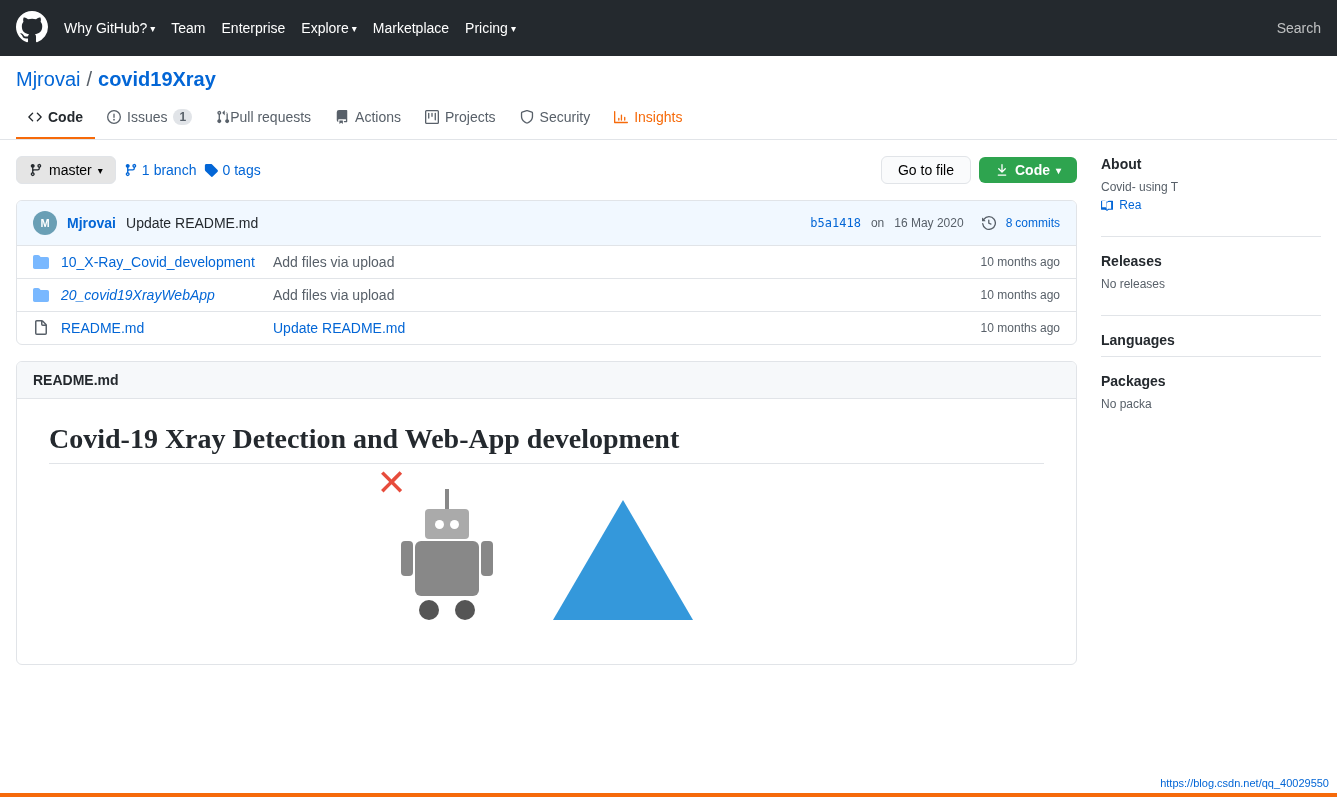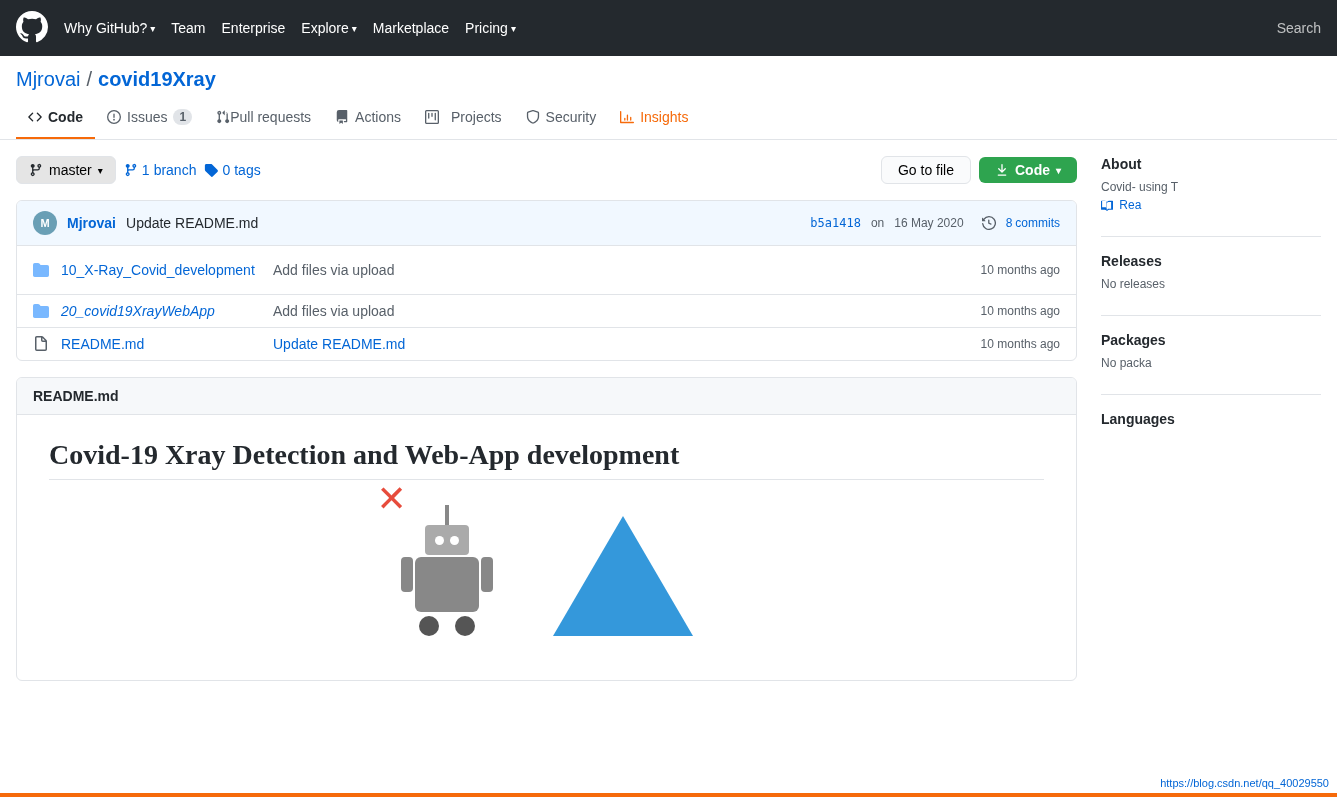--- a/index.html
+++ b/index.html
@@ -69,21 +69,21 @@
     <span>Pull requests</span>
   </a>
 
   <a href="#" style="display:flex; align-items:center; gap:6px; padding:12px 12px; font-size:14px; color:#586069; text-decoration:none; border-bottom:2px solid transparent; white-space:nowrap;">
     <svg width="14" height="14" viewBox="0 0 16 16" fill="#586069">
         <path d="M2 2.5A2.5 2.5 0 014.5 0h8.75a.75.75 0 01.75.75v12.5a.75.75 0 01-.75.75h-2.5a.75.75 0 110-1.5h1.75v-2h-8a1 1 0 00-.714 1.7.75.75 0 01-1.072 1.05A2.495 2.495 0 012 11.5v-9zm10.5-1V9h-8c-.356 0-.694.074-1 .208V2.5a1 1 0 011-1h8zM5 12.25v3.25a.25.25 0 00.4.2l1.45-1.087a.25.25 0 01.3 0L8.6 15.7a.25.25 0 00.4-.2v-3.25a.25.25 0 00-.25-.25h-3.5a.25.25 0 00-.25.25z"></path>
       </svg>
     <span>Actions</span>
   </a>
 
-  <a href="#" style="display:flex; align-items:center; gap:12px; padding:12px 12px; font-size:14px; color:#586069; text-decoration:none; border-bottom:2px solid transparent; white-space:nowrap;">
+  <a href="#" style="display:flex; align-items:center; gap:6px; padding:12px 12px; font-size:14px; color:#586069; text-decoration:none; border-bottom:2px solid transparent; white-space:nowrap;">
     <svg width="14" height="14" viewBox="0 0 16 16" fill="#586069">
         <path d="M1.75 0A1.75 1.75 0 000 1.75v12.5C0 15.216.784 16 1.75 16h12.5A1.75 1.75 0 0016 14.25V1.75A1.75 1.75 0 0014.25 0H1.75zM1.5 1.75a.25.25 0 01.25-.25h12.5a.25.25 0 01.25.25v12.5a.25.25 0 01-.25.25H1.75a.25.25 0 01-.25-.25V1.75zM11.75 3a.75.75 0 00-.75.75v7.5a.75.75 0 001.5 0v-7.5a.75.75 0 00-.75-.75zm-8.25.75a.75.75 0 011.5 0v5.5a.75.75 0 01-1.5 0v-5.5zM8 3a.75.75 0 00-.75.75v3.5a.75.75 0 001.5 0v-3.5A.75.75 0 008 3z"></path>
       </svg>
     <span>Projects</span>
   </a>
 
   <a href="#" style="display:flex; align-items:center; gap:6px; padding:12px 12px; font-size:14px; color:#586069; text-decoration:none; border-bottom:2px solid transparent; white-space:nowrap;">
     <svg width="14" height="14" viewBox="0 0 16 16" fill="#586069">
         <path d="M7.467.133a1.748 1.748 0 011.066 0l5.25 1.68A1.75 1.75 0 0115 3.48V7c0 1.566-.32 3.182-1.303 4.682-.983 1.498-2.585 2.813-5.032 3.855a1.7 1.7 0 01-1.33 0c-2.447-1.042-4.049-2.357-5.032-3.855C1.32 10.182 1 8.566 1 7V3.48a1.75 1.75 0 011.217-1.667l5.25-1.68zm.61 1.428a.25.25 0 00-.153 0l-5.25 1.68a.25.25 0 00-.174.238V7c0 1.358.275 2.666 1.057 3.86.784 1.194 2.121 2.34 4.366 3.297a.2.2 0 00.154 0c2.245-.956 3.582-2.104 4.366-3.298C13.225 9.666 13.5 8.36 13.5 7V3.48a.25.25 0 00-.174-.237l-5.25-1.68z"></path>
       </svg>
@@ -154,21 +154,21 @@
             <path d="M1.643 3.143L.427 1.927A.25.25 0 000 2.104V5.75c0 .138.112.25.25.25h3.646a.25.25 0 00.177-.427L2.715 4.215a6.5 6.5 0 11-1.18 4.458.75.75 0 10-1.493.154 8.001 8.001 0 101.6-5.684zM7.75 4a.75.75 0 01.75.75v2.992l2.028.812a.75.75 0 01-.557 1.392l-2.5-1A.75.75 0 017 8.25v-3.5A.75.75 0 017.75 4z"></path>
           </svg>
         <a href="#" style="color:#0366d6; font-size:12px; text-decoration:none; display:flex; align-items:center; gap:3px;">
           <span>8</span>
           <span>commits</span>
         </a>
       </div>
 
       <div>
 
-        <div style="display:flex; align-items:center; border-bottom:1px solid #e1e4e8; padding:16px 16px; gap:12px;">
+        <div style="display:flex; align-items:center; border-bottom:1px solid #e1e4e8; padding:8px 16px; gap:12px;">
           <svg width="16" height="16" viewBox="0 0 16 16" fill="#79b8ff">
               <path d="M1.75 1A1.75 1.75 0 000 2.75v10.5C0 14.216.784 15 1.75 15h12.5A1.75 1.75 0 0016 13.25v-8.5A1.75 1.75 0 0014.25 3h-6.5a.25.25 0 01-.2-.1l-.9-1.2C6.07 1.26 5.55 1 5 1H1.75z"></path>
             </svg>
           <a href="#" style="color:#0366d6; font-size:14px; min-width:200px; text-decoration:none;">10_X-Ray_Covid_development</a>
           <span style="color:#586069; font-size:14px; flex:1;">Add files via upload</span>
           <span style="color:#586069; font-size:12px; white-space:nowrap;">10 months ago</span>
         </div>
 
         <div style="display:flex; align-items:center; border-bottom:1px solid #e1e4e8; padding:8px 16px; gap:12px;">
           <svg width="16" height="16" viewBox="0 0 16 16" fill="#79b8ff">
@@ -238,27 +238,27 @@
           </svg>
         <span>Rea</span>
       </p>
     </div>
 
     <div style="margin-bottom:24px; border-top:1px solid #e1e4e8; padding-top:16px;">
       <h2 style="font-size:14px; font-weight:600; color:#24292e; margin-bottom:8px;">Releases</h2>
       <p style="font-size:12px; color:#586069;">No releases</p>
     </div>
 
+    <div style="border-top:1px solid #e1e4e8; padding-top:16px;">
+      <h2 style="font-size:14px; font-weight:600; color:#24292e; margin-bottom:8px;">Languages</h2>
+    </div>
+
     <div style="margin-bottom:24px; border-top:1px solid #e1e4e8; padding-top:16px;">
       <h2 style="font-size:14px; font-weight:600; color:#24292e; margin-bottom:8px;">Packages</h2>
       <p style="font-size:12px; color:#586069;">No packa</p>
     </div>
 
-    <div style="border-top:1px solid #e1e4e8; padding-top:16px;">
-      <h2 style="font-size:14px; font-weight:600; color:#24292e; margin-bottom:8px;">Languages</h2>
-    </div>
-
   </div>
 </div>
 
 <a href="#" style="position:fixed; bottom:8px; right:8px; font-size:11px; color:#0366d6; text-decoration:none;">https://blog.csdn.net/qq_40029550</a>
 
 <div style="background:#f66a0a; height:4px; position:fixed; bottom:0; left:0; right:0;"></div>
 
 </body></html>

